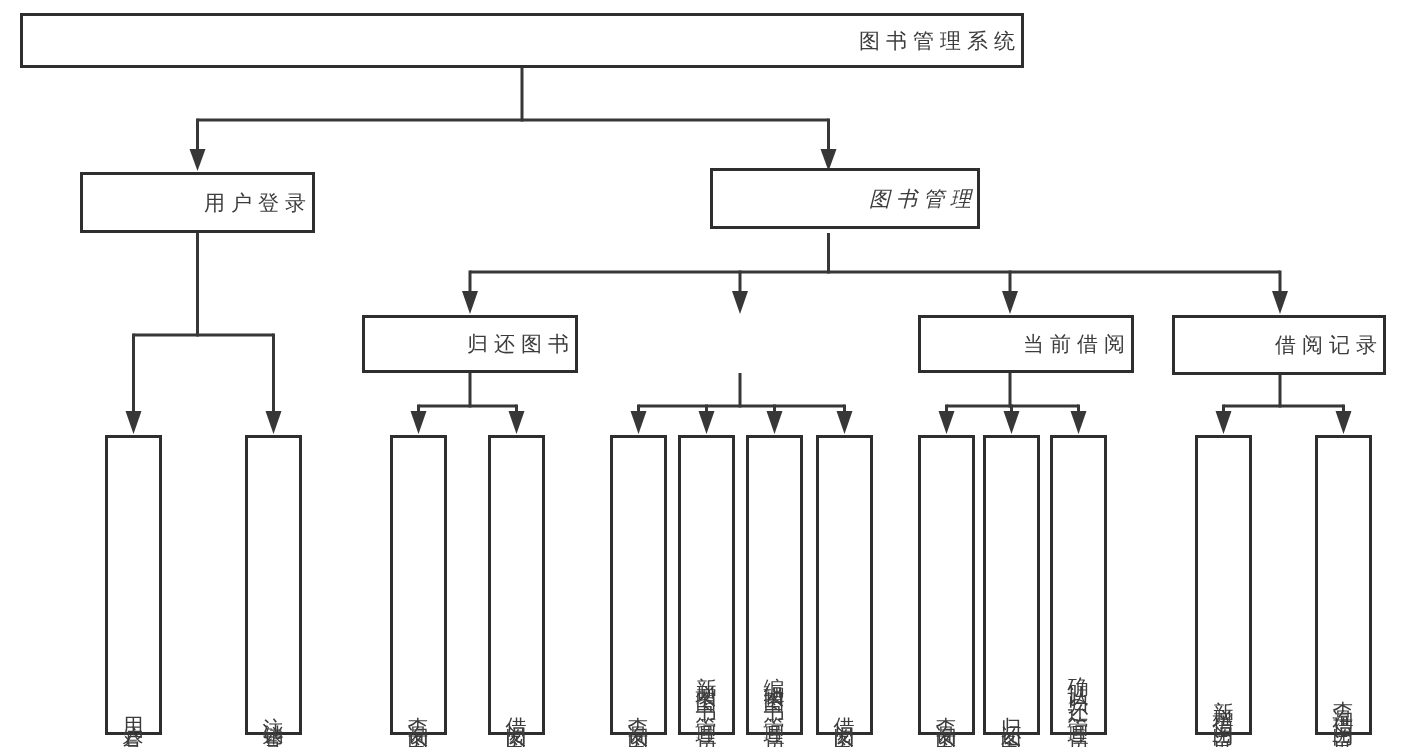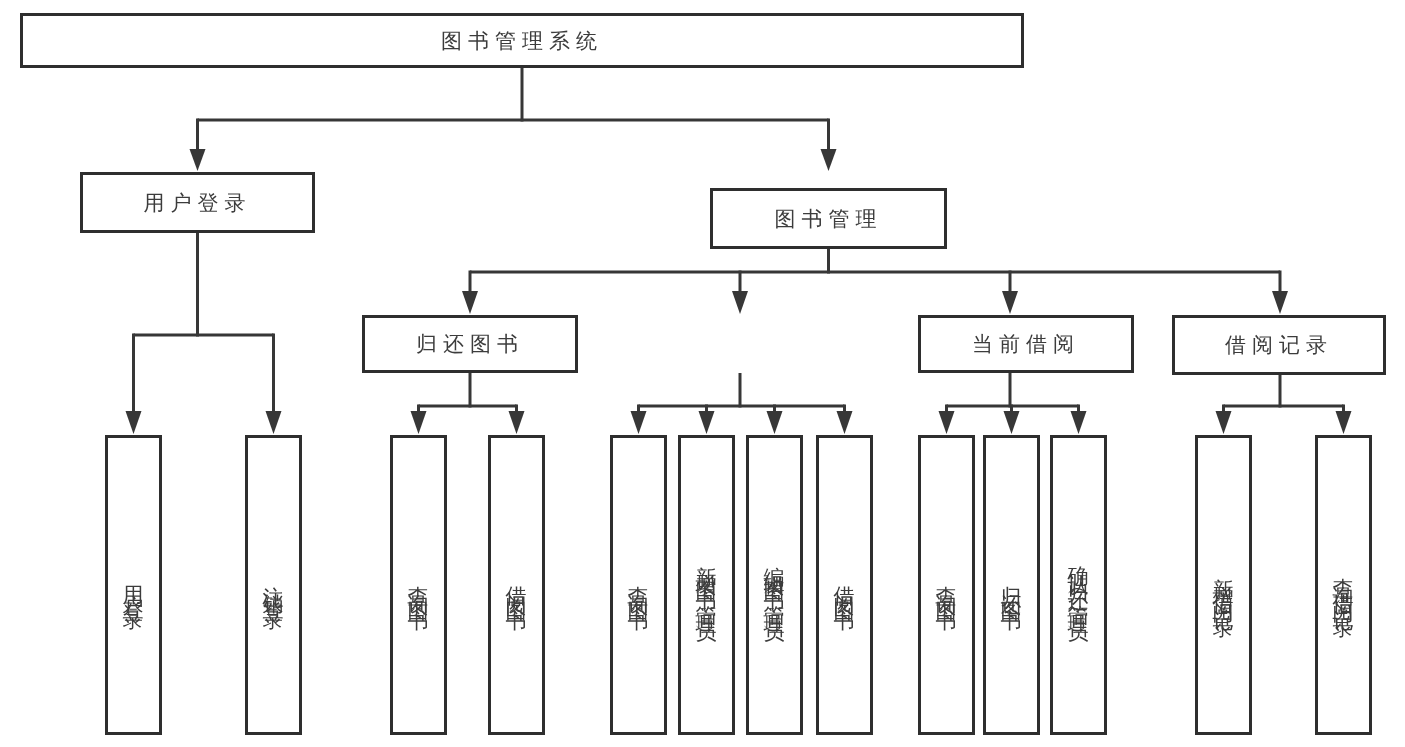--- a/index.html
+++ b/index.html
@@ -11,21 +11,21 @@
   .canvas{
     position:relative;width:1405px;height:747px;background:var(--box_fill);
     font-family:"Liberation Sans","DejaVu Sans",sans-serif;color:var(--text);
     overflow:hidden;
   }
   svg.edges{position:absolute;left:0;top:0;z-index:0;}
   .edge{stroke:var(--line);stroke-width:3;fill:none;}
   .arrowhead{fill:var(--line);stroke:none;}
   .node{
     position:absolute;background:var(--box_fill);border:3px solid var(--box_border);
-    display:flex;align-items:center;justify-content:center;z-index:1;
+    display:flex;align-items:center;justify-content:flex-end;z-index:1;
     font-size:21px;letter-spacing:6px;white-space:nowrap;
   }
   .node.leaf{
     width:57px;top:435px;height:300px;
     writing-mode:vertical-rl;text-orientation:mixed;
     letter-spacing:8px;line-height:51px;
   }
   .watermark{
     position:absolute;right:6px;bottom:3px;z-index:2;
     font-size:21px;letter-spacing:1px;color:var(--watermark);opacity:.95;
@@ -98,21 +98,21 @@
     <polygon class="arrowhead" points="1335.5,411 1351.5,411 1343.5,434"></polygon>
   </svg>
 
   <div class="node" style="left:20px;top:13px;width:1004px;height:55px;">
     <span>图书管理系统</span>
   </div>
 
   <div class="node" style="left:80px;top:172px;width:235px;height:61px;">
     <span>用户登录</span>
   </div>
-  <div class="node" style="left:710px;top:188px;width:237px;height:61px;">
+  <div class="node" style="left:710px;top:168px;width:270px;height:61px;font-style:italic;">
     <span>图书管理</span>
   </div>
 
   <div class="node" style="left:362px;top:315px;width:216px;height:58px;">
     <span>归还图书</span>
   </div>
   <div class="node" style="left:918px;top:315px;width:216px;height:58px;">
     <span>当前借阅</span>
   </div>
   <div class="node" style="left:1172px;top:315px;width:214px;height:60px;">

